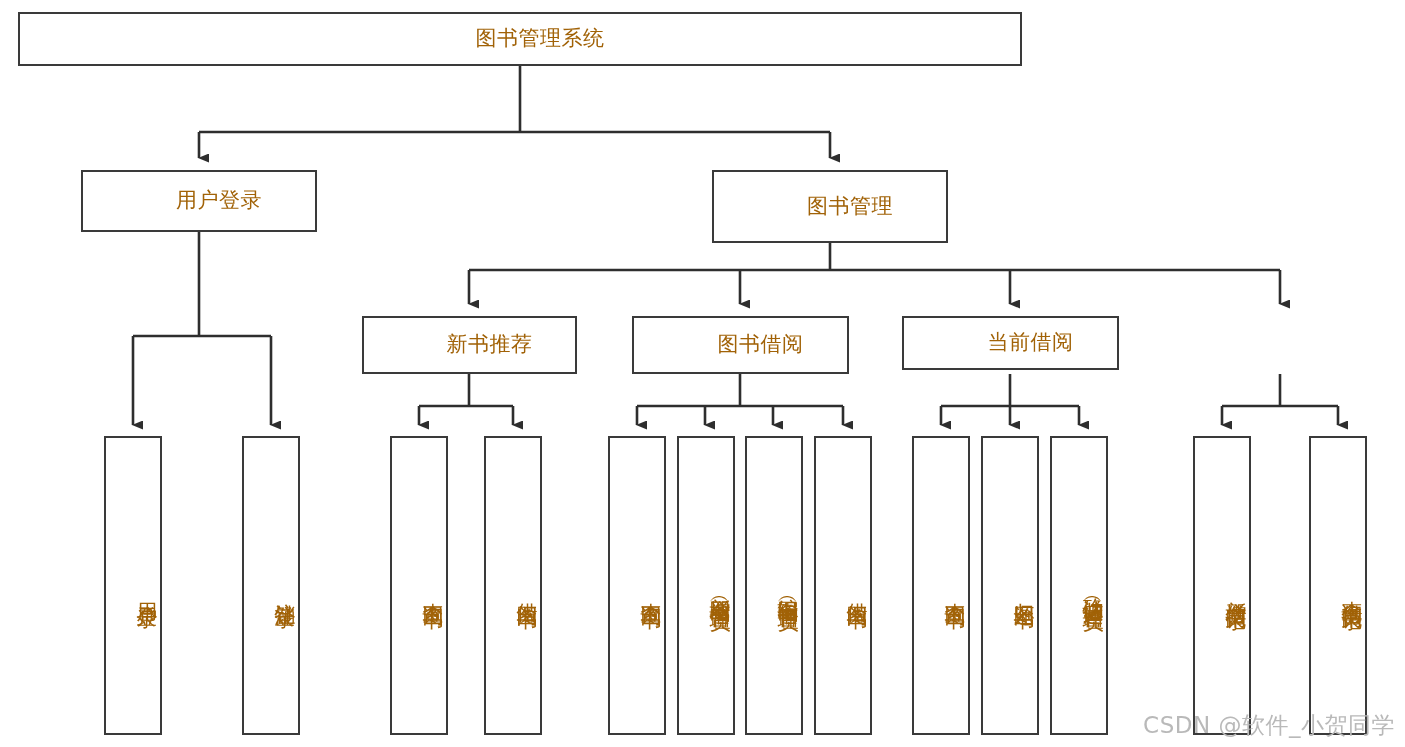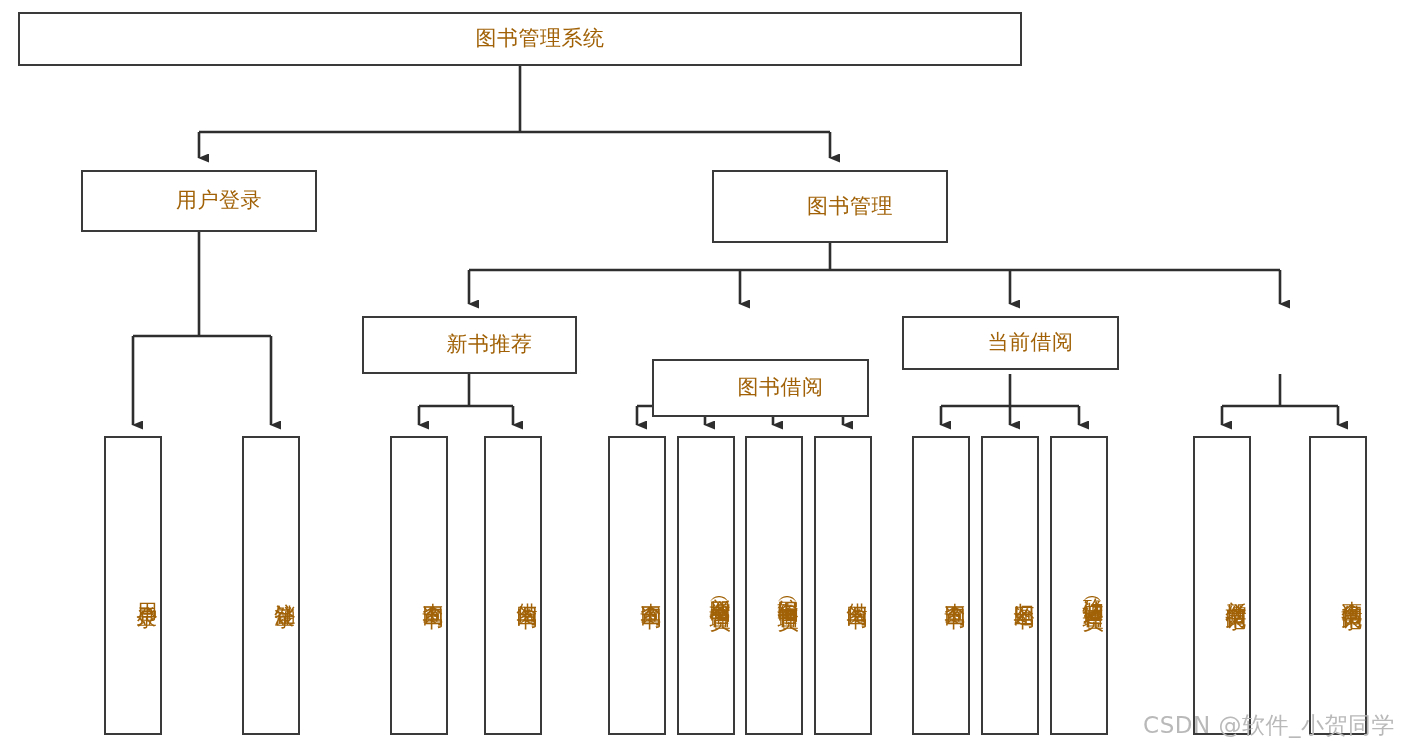--- a/index.html
+++ b/index.html
@@ -138,21 +138,21 @@
   </div>
 
   <div class="node horizontal" style="left:712px; top:170px; width:236px; height:73px;">
     <span class="node-label">图书管理</span>
   </div>
 
   <div class="node horizontal" style="left:362px; top:316px; width:215px; height:58px;">
     <span class="node-label">新书推荐</span>
   </div>
 
-  <div class="node horizontal" style="left:652px; top:316px; width:217px; height:58px;margin-top:43px;">
+  <div class="node horizontal" style="left:632px; top:316px; width:217px; height:58px;">
     <span class="node-label">图书借阅</span>
   </div>
 
   <div class="node horizontal" style="left:902px; top:316px; width:217px; height:54px;">
     <span class="node-label">当前借阅</span>
   </div>
 
 
   <div class="node vertical" style="left:104px; top:436px; width:58px; height:299px;">
     <span class="node-label">用户登录</span>

